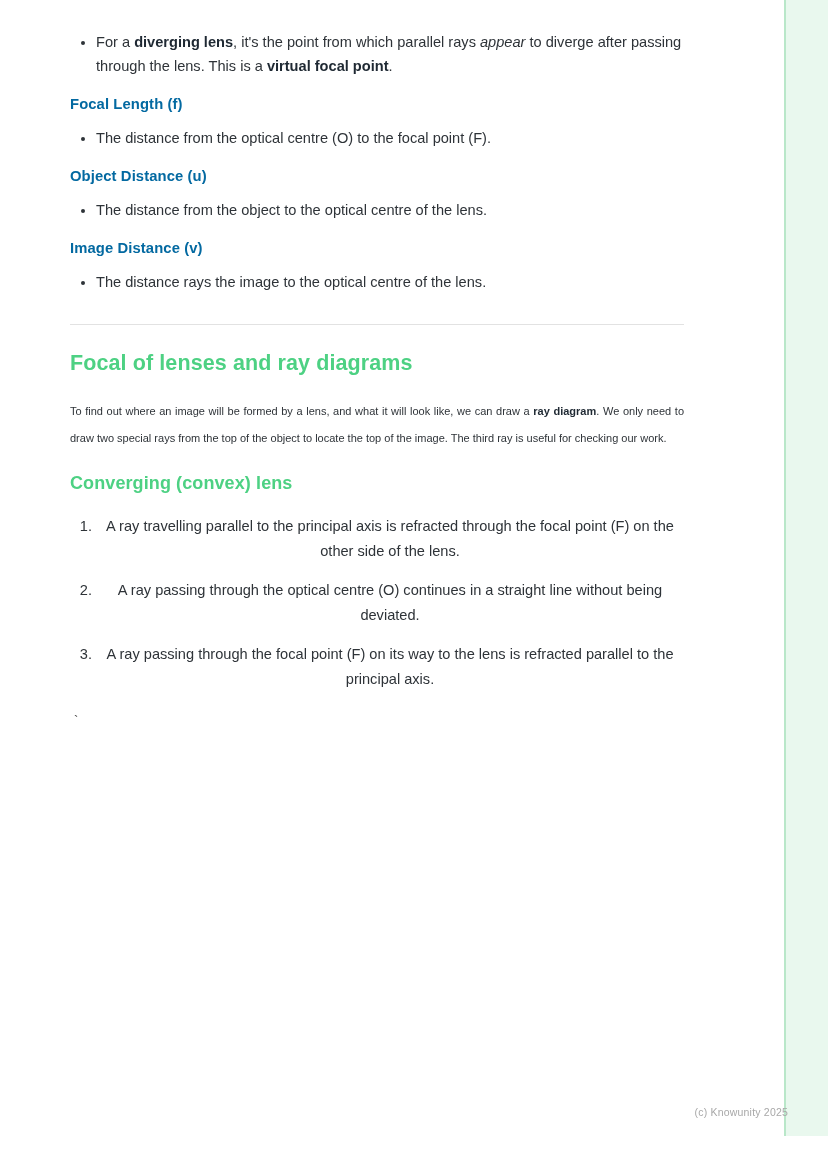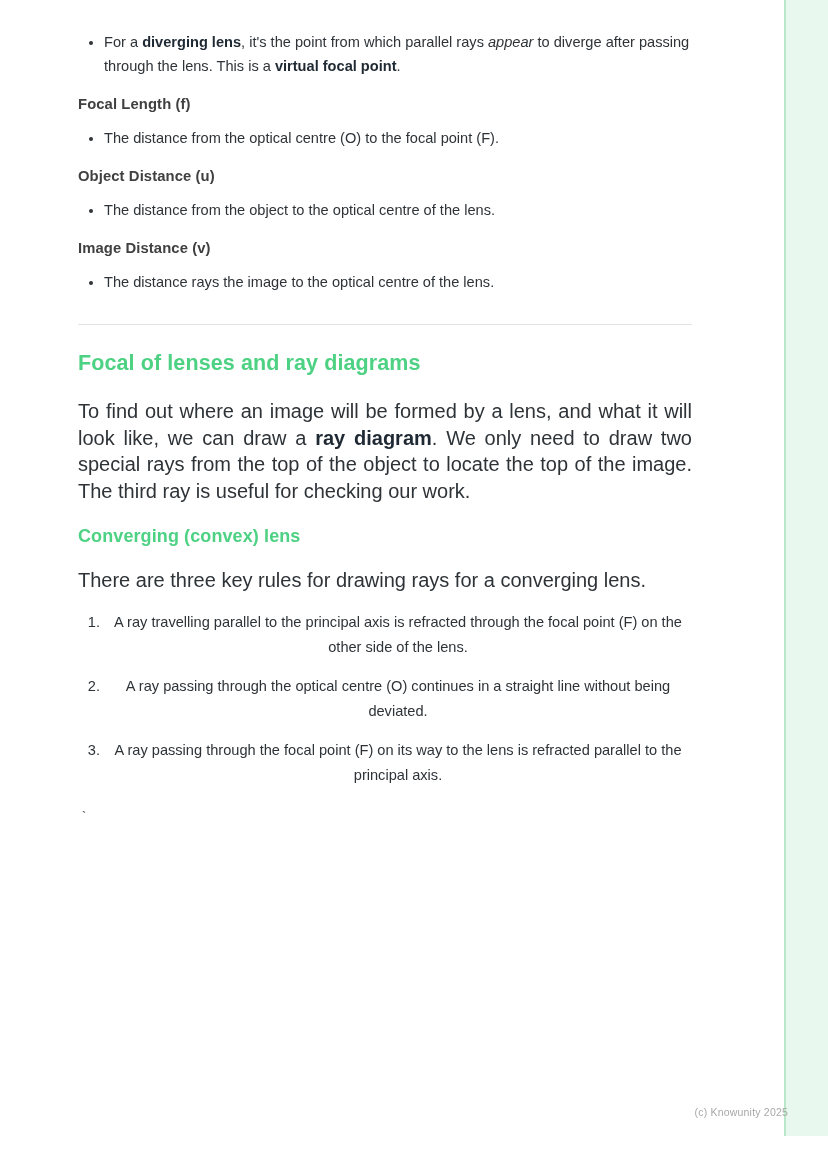--- a/index.html
+++ b/index.html
@@ -24,21 +24,21 @@
     right: 0;
     width: 44px;
     height: 1136px;
     background: #e9f8ee;
     border-left: 2px solid #b9e7c9;
   }
 
   .page {
     position: absolute;
     top: 0;
-    left: 8px;
+    left: 0;
     width: 784px;
     height: 1171px;
     padding: 30px 100px 0 70px;
   }
 
   ul.bullets, ol.numbers {
     margin: 0;
     padding-left: 26px;
   }
   ul.bullets li, ol.numbers li {
@@ -49,21 +49,21 @@
   }
   ul.bullets li::marker { font-size: 13px; }
   ol.numbers li::marker { color: #2e3338; }
 
   .list-block { margin-bottom: 16px; }
   .list-block.tight { margin-bottom: 14px; }
 
   .sub-heading {
     font-size: 14.8px;
     font-weight: bold;
-    color: #404040;
+    color: #0369a1;
     margin: 18px 0 14px 0;
     letter-spacing: 0.1px;
   }
 
   hr.rule {
     border: none;
     border-top: 1px solid #e2e2e2;
     margin: 30px 0 26px 0;
   }
 
@@ -77,21 +77,21 @@
 
   h3.subsection {
     font-size: 18px;
     font-weight: bold;
     color: #4dd183;
     margin: 22px 0 20px 0;
     letter-spacing: 0.1px;
   }
 
   p.para {
-    font-size: 20px;
+    font-size: 11px;
     line-height: 26.5px;
     color: #2e3338;
     margin: 0 0 16px 0;
     text-align: justify;
   }
   p.para.nojust { text-align: left; }
 
   ol.numbers li { margin-bottom: 14px; line-height: 25px; text-align: center; }
 
   .tick-mark {
@@ -140,21 +140,20 @@
   </ul>
 
   <hr class="rule">
 
   <h2 class="section">Focal of lenses and ray diagrams</h2>
 
   <p class="para"><span>To find out where an image will be formed by a lens, and what it will look like, we can draw a </span><b>ray diagram</b><span>. We only need to draw two special rays from the top of the object to locate the top of the image. The third ray is useful for checking our work.</span></p>
 
   <h3 class="subsection">Converging (convex) lens</h3>
 
-  <p class="para nojust">There are three key rules for drawing rays for a converging lens.</p>
 
   <ol class="numbers">
     <li>A ray travelling parallel to the principal axis is refracted through the focal point (F) on the other side of the lens.</li>
     <li>A ray passing through the optical centre (O) continues in a straight line without being deviated.</li>
     <li>A ray passing through the focal point (F) on its way to the lens is refracted parallel to the principal axis.</li>
   </ol>
 
   <div class="tick-mark">`</div>
 
 </div>

